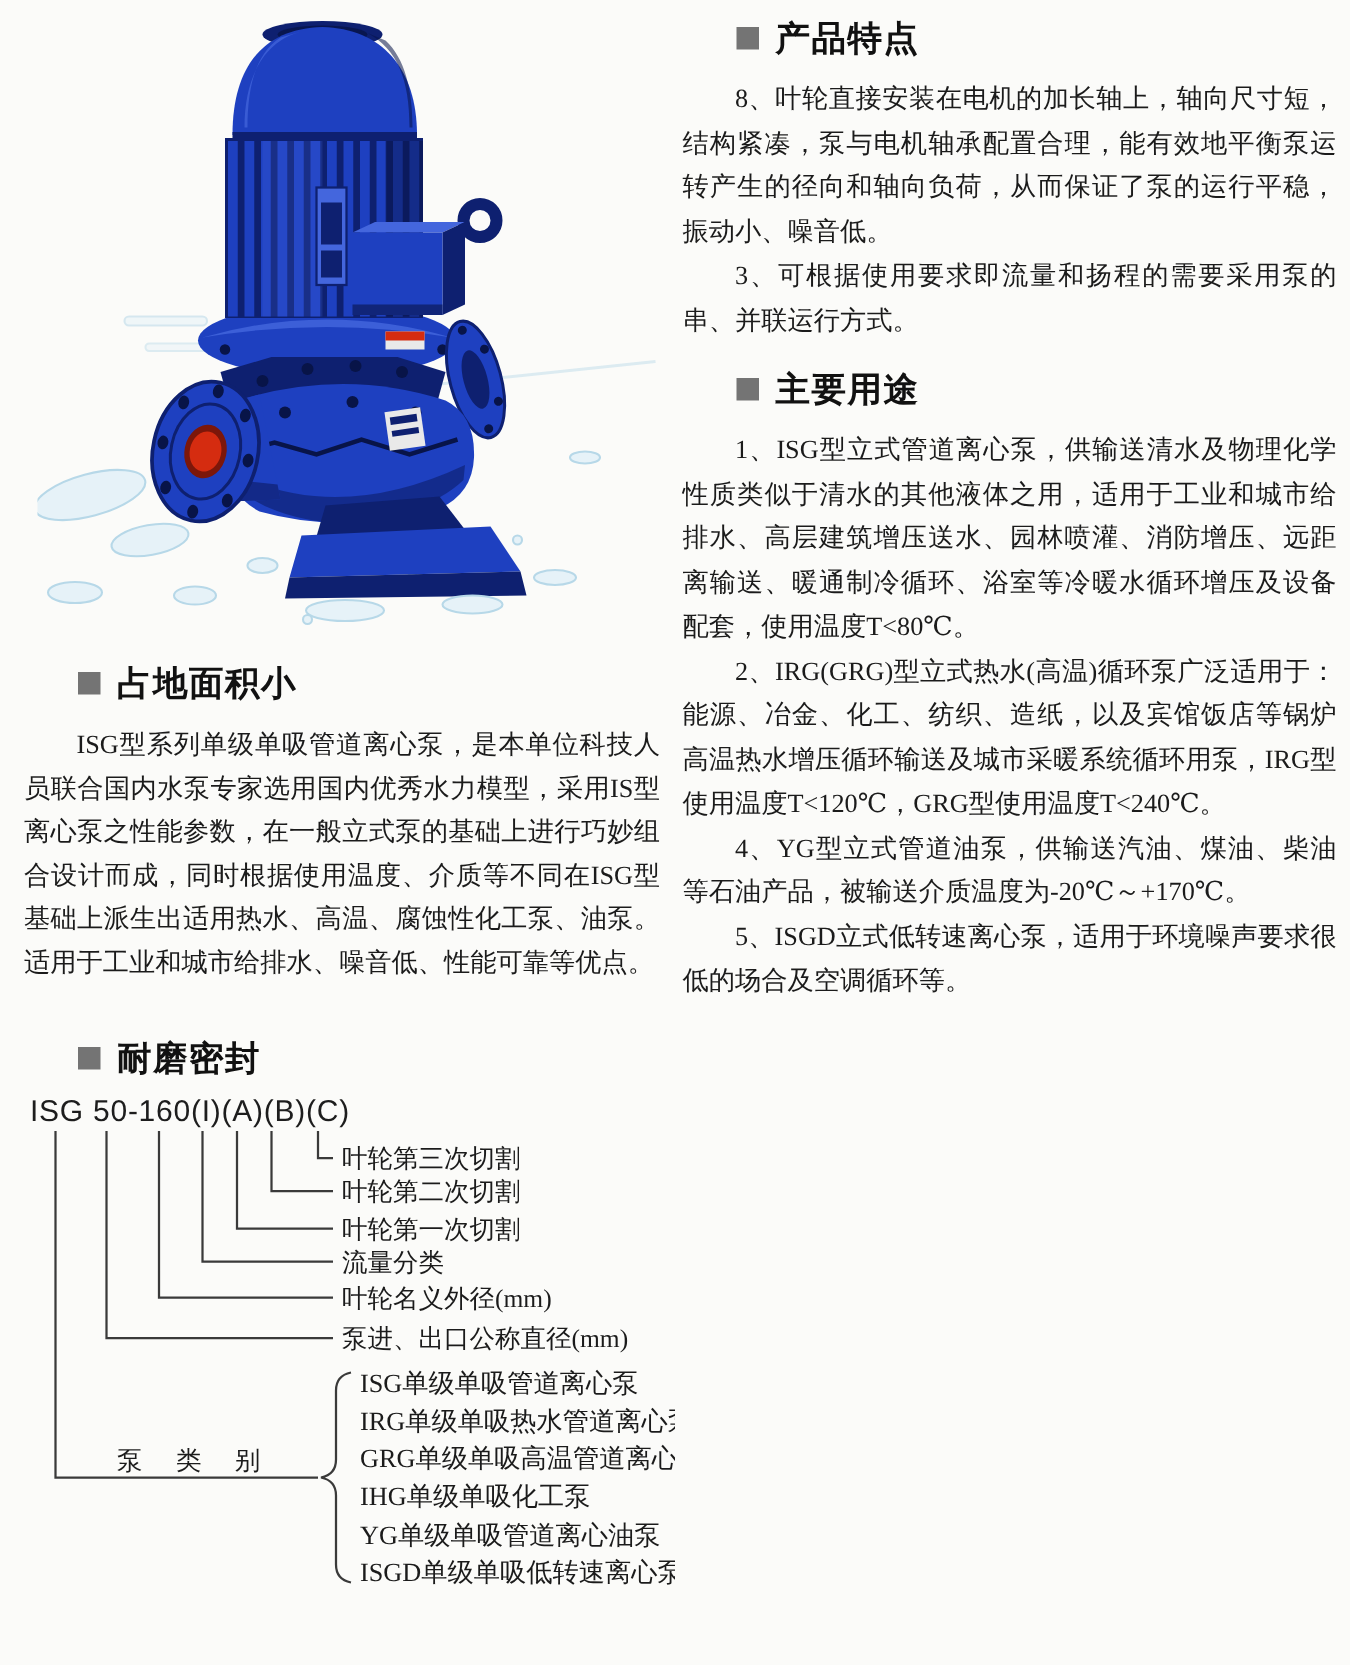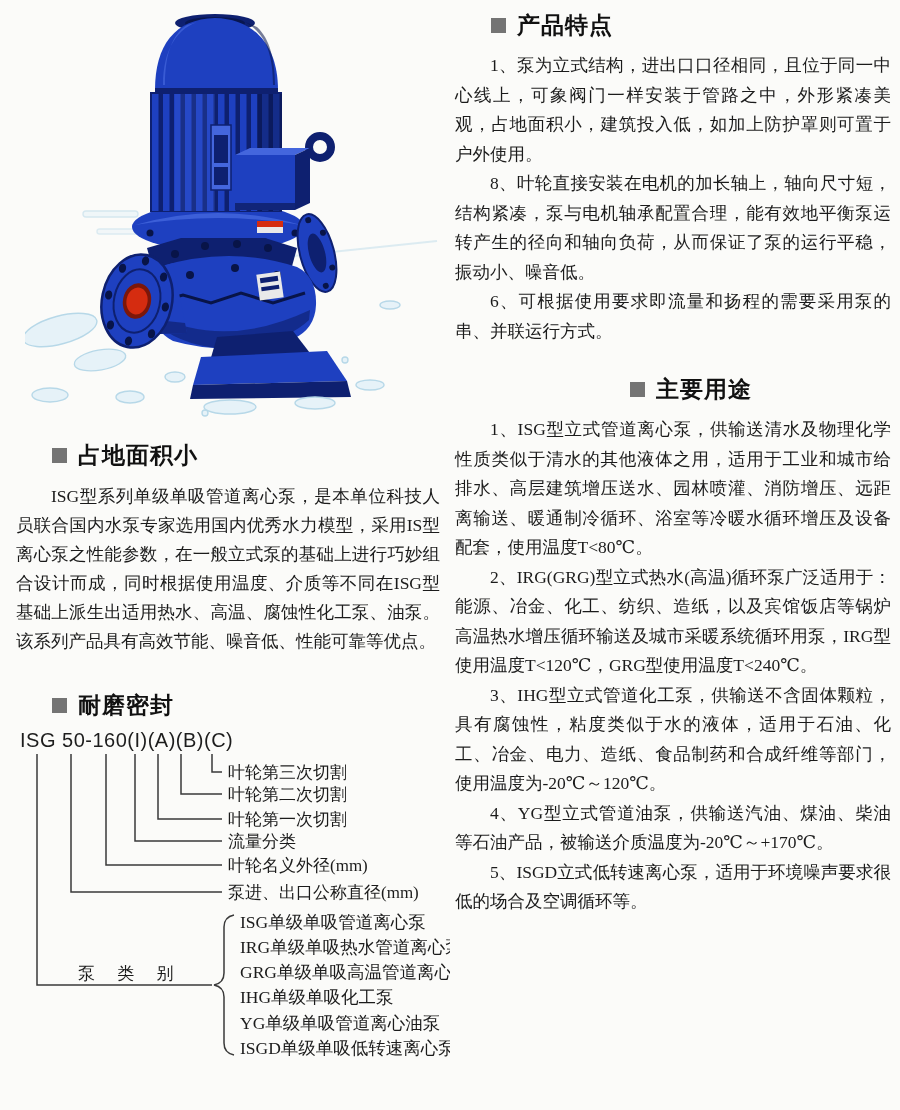--- a/index.html
+++ b/index.html
@@ -25,21 +25,21 @@
     font-size:17.5px;line-height:29.5px;text-align:justify;text-indent:2em;
     color:var(--text);
   }
   .pump-photo{position:absolute;left:25px;top:5px;width:415px;height:425px;}
   .section-overview{position:absolute;left:16px;top:440px;width:424px;}
   .section-overview .para{margin-top:11px;line-height:29px;}
   .section-model{position:absolute;left:16px;top:690px;width:434px;}
   .model-diagram{margin-top:6px;display:block;}
   .right-col{position:absolute;left:455px;top:10px;width:436px;}
   .right-col .para-group{margin-top:10px;}
-  .heading-apps{margin-top:28px;justify-content:center;}
+  .heading-apps{margin-top:16px;}
   
   .pb{fill:var(--pump-blue);} .pbl{fill:var(--pump-blue-light);}
   .pbd{fill:var(--pump-blue-dark);} .pbx{fill:var(--pump-blue-deep);}
   .red{fill:var(--pump-red);} .redd{fill:var(--pump-red-dark);}
   .wht{fill:var(--label-white);}
   .water{fill:var(--water-fill);stroke:var(--water-stroke);stroke-width:1.4;}
   .dline{stroke:var(--line);stroke-width:1.5;fill:none;}
   .dtext{fill:var(--text);font-family:"Liberation Serif","DejaVu Serif",serif;font-size:17px;}
   .dcat{fill:var(--text);font-family:"Liberation Serif","DejaVu Serif",serif;font-size:17.5px;}
   .dcode{fill:#1d1d1d;font-family:"Liberation Sans","DejaVu Sans",sans-serif;font-size:20px;letter-spacing:.5px;}
@@ -186,21 +186,21 @@
         <ellipse class="water" cx="290" cy="398" rx="20" ry="6"></ellipse>
       </g>
     </svg>
   </div>
 
   <div class="section-overview">
     <div class="heading">
       <span class="bullet"></span>
       <h2>占地面积小</h2>
     </div>
-    <p class="para">ISG型系列单级单吸管道离心泵，是本单位科技人员联合国内水泵专家选用国内优秀水力模型，采用IS型离心泵之性能参数，在一般立式泵的基础上进行巧妙组合设计而成，同时根据使用温度、介质等不同在ISG型基础上派生出适用热水、高温、腐蚀性化工泵、油泵。该系列产品具有高效节能、噪音低、性能可靠等优点。</p>
+    <p class="para">ISG型系列单级单吸管道离心泵，是本单位科技人员联合国内水泵专家选用国内优秀水力模型，采用IS型离心泵之性能参数，在一般立式泵的基础上进行巧妙组合设计而成，同时根据使用温度、介质等不同在ISG型基础上派生出适用热水、高温、腐蚀性化工泵、油泵。适用于工业和城市给排水、噪音低、性能可靠等优点。</p>
   </div>
 
   <div class="section-model">
     <div class="heading">
       <span class="bullet"></span>
       <h2>耐磨密封</h2>
     </div>
     <svg class="model-diagram" width="434" height="345" viewBox="0 0 434 345">
       <text class="dcode" x="4" y="20">ISG 50-160(I)(A)(B)(C)</text>
       <g>
@@ -230,34 +230,32 @@
   </div>
 
   <div class="right-col">
 
     <div>
       <div class="heading">
         <span class="bullet"></span>
         <h2>产品特点</h2>
       </div>
       <div class="para-group">
-        <p class="para">1、泵为立式结构，进出口口径相同，且位于同一中心线上，可象阀门一样安装于管路之中，外形紧凑美观，占地面积小，建筑投入低，如加上防护罩则可置于户外使用。</p>
         <p class="para">8、叶轮直接安装在电机的加长轴上，轴向尺寸短，结构紧凑，泵与电机轴承配置合理，能有效地平衡泵运转产生的径向和轴向负荷，从而保证了泵的运行平稳，振动小、噪音低。</p>
-        <p class="para">6、可根据使用要求即流量和扬程的需要采用泵的串、并联运行方式。</p>
+        <p class="para">3、可根据使用要求即流量和扬程的需要采用泵的串、并联运行方式。</p>
       </div>
     </div>
 
     <div>
       <div class="heading heading-apps">
         <span class="bullet"></span>
         <h2>主要用途</h2>
       </div>
       <div class="para-group">
         <p class="para">1、ISG型立式管道离心泵，供输送清水及物理化学性质类似于清水的其他液体之用，适用于工业和城市给排水、高层建筑增压送水、园林喷灌、消防增压、远距离输送、暖通制冷循环、浴室等冷暖水循环增压及设备配套，使用温度T&lt;80℃。</p>
         <p class="para">2、IRG(GRG)型立式热水(高温)循环泵广泛适用于：能源、冶金、化工、纺织、造纸，以及宾馆饭店等锅炉高温热水增压循环输送及城市采暖系统循环用泵，IRG型使用温度T&lt;120℃，GRG型使用温度T&lt;240℃。</p>
-        <p class="para">3、IHG型立式管道化工泵，供输送不含固体颗粒，具有腐蚀性，粘度类似于水的液体，适用于石油、化工、冶金、电力、造纸、食品制药和合成纤维等部门，使用温度为-20℃～120℃。</p>
         <p class="para">4、YG型立式管道油泵，供输送汽油、煤油、柴油等石油产品，被输送介质温度为-20℃～+170℃。</p>
         <p class="para">5、ISGD立式低转速离心泵，适用于环境噪声要求很低的场合及空调循环等。</p>
       </div>
     </div>
 
   </div>
 </div>
 
 </body></html>

